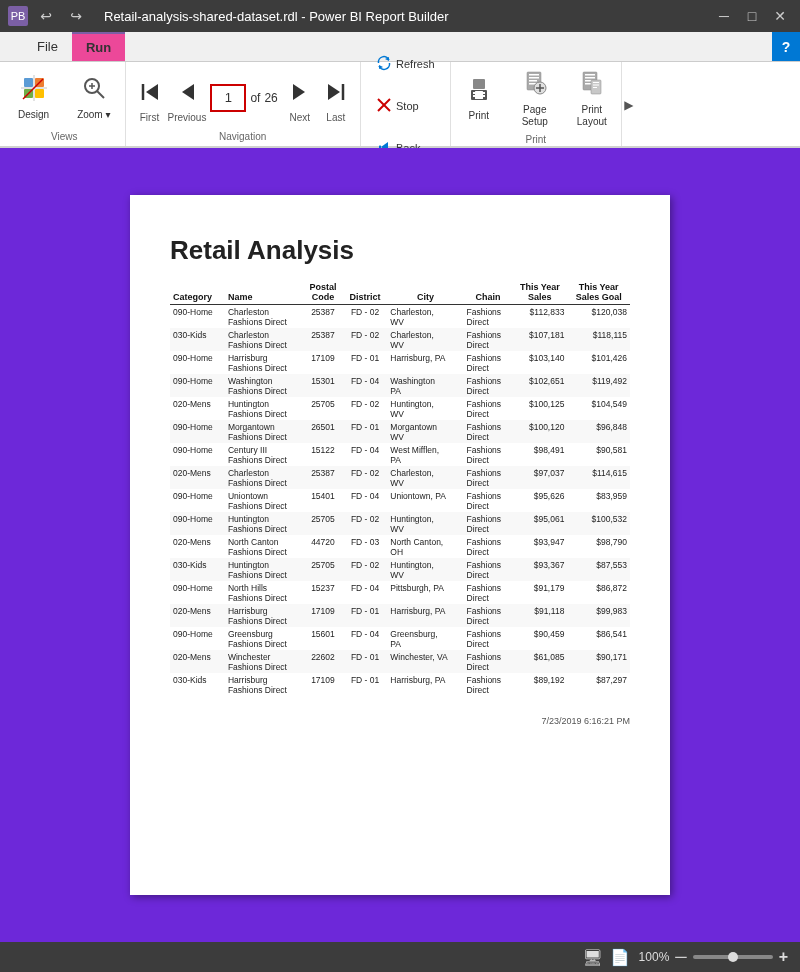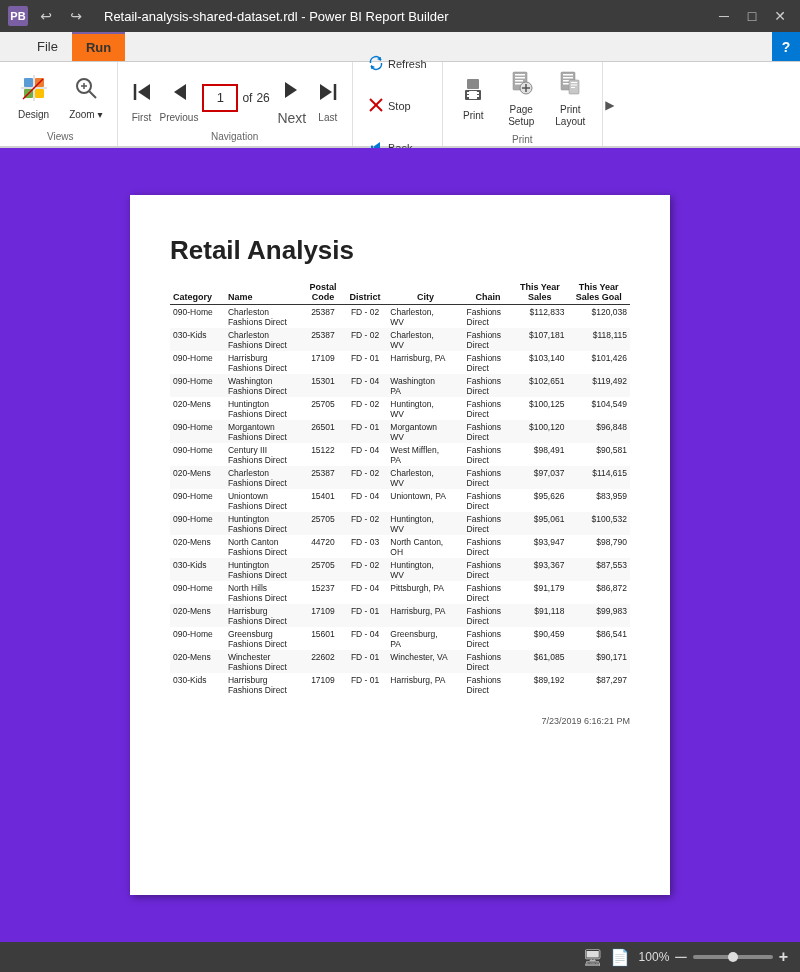--- a/index.html
+++ b/index.html
@@ -10,21 +10,21 @@
       background: #3c3c3c;
       height: 32px;
       display: flex;
       align-items: center;
       justify-content: space-between;
       padding: 0 8px;
       color: white;
       font-size: 13px;
     }
     .title-bar-left { display: flex; align-items: center; gap: 6px; }
-    .title-bar-icon { width: 20px; height: 20px; background: #7b5fa5; border-radius: 2px; display: flex; align-items: center; justify-content: center; color: white; font-size: 11px; font-weight: bold; }
+    .title-bar-icon { width: 20px; height: 20px; background: #7b5fa5; border-radius: 2px; display: flex; align-items: center; justify-content: center; color: white; font-size: 11px; font-weight: normal; }
     .title-bar-controls { display: flex; gap: 4px; }
     .title-bar-btn { width: 24px; height: 20px; background: transparent; border: none; color: #ccc; font-size: 14px; cursor: pointer; display: flex; align-items: center; justify-content: center; }
 
     
     .menu-bar {
       background: #f0f0f0;
       height: 30px;
       display: flex;
       align-items: stretch;
       border-bottom: 1px solid #ccc;
@@ -32,21 +32,21 @@
     }
     .menu-tab {
       padding: 0 14px;
       display: flex;
       align-items: center;
       font-size: 13px;
       cursor: pointer;
       color: #333;
     }
     .menu-tab.active {
-      background: #f97316;
+      background: #ec4899;
       border-top: 2px solid #7b5fa5;
       font-weight: 600;
       color: #333;
     }
     .menu-help {
       margin-left: auto;
       width: 28px;
       display: flex;
       align-items: center;
       justify-content: center;
@@ -77,21 +77,21 @@
     .ribbon-group:last-child { border-right: none; }
     .ribbon-group-label {
       font-size: 10px;
       color: #666;
       margin-top: auto;
       padding-top: 2px;
     }
     .ribbon-items {
       display: flex;
       align-items: center;
-      gap: 4px;
+      gap: 12px;
       flex: 1;
     }
     .ribbon-btn {
       display: flex;
       flex-direction: column;
       align-items: center;
       justify-content: center;
       padding: 4px 8px;
       cursor: pointer;
       border-radius: 3px;
@@ -340,21 +340,21 @@
         <span class="page-of">of</span>
         <span class="page-of">26</span>
       </div>
 
       <div style="display:flex;flex-direction:column;align-items:center;">
         <button class="nav-arrow">
           <svg width="22" height="22" viewBox="0 0 22 22">
             <polygon points="4,3 16,11 4,19" fill="#333"></polygon>
           </svg>
         </button>
-        <span style="font-size:14px;color:#555;">Next</span>
+        <span style="font-size:10px;color:#555;">Next</span>
       </div>
 
       <div style="display:flex;flex-direction:column;align-items:center;">
         <button class="nav-arrow">
           <svg width="22" height="22" viewBox="0 0 22 22">
             <line x1="18" y1="3" x2="18" y2="19" stroke="#333" stroke-width="2.5"></line>
             <polygon points="3,3 15,11 3,19" fill="#333"></polygon>
           </svg>
         </button>
         <span style="font-size:10px;color:#555;">Last</span>

